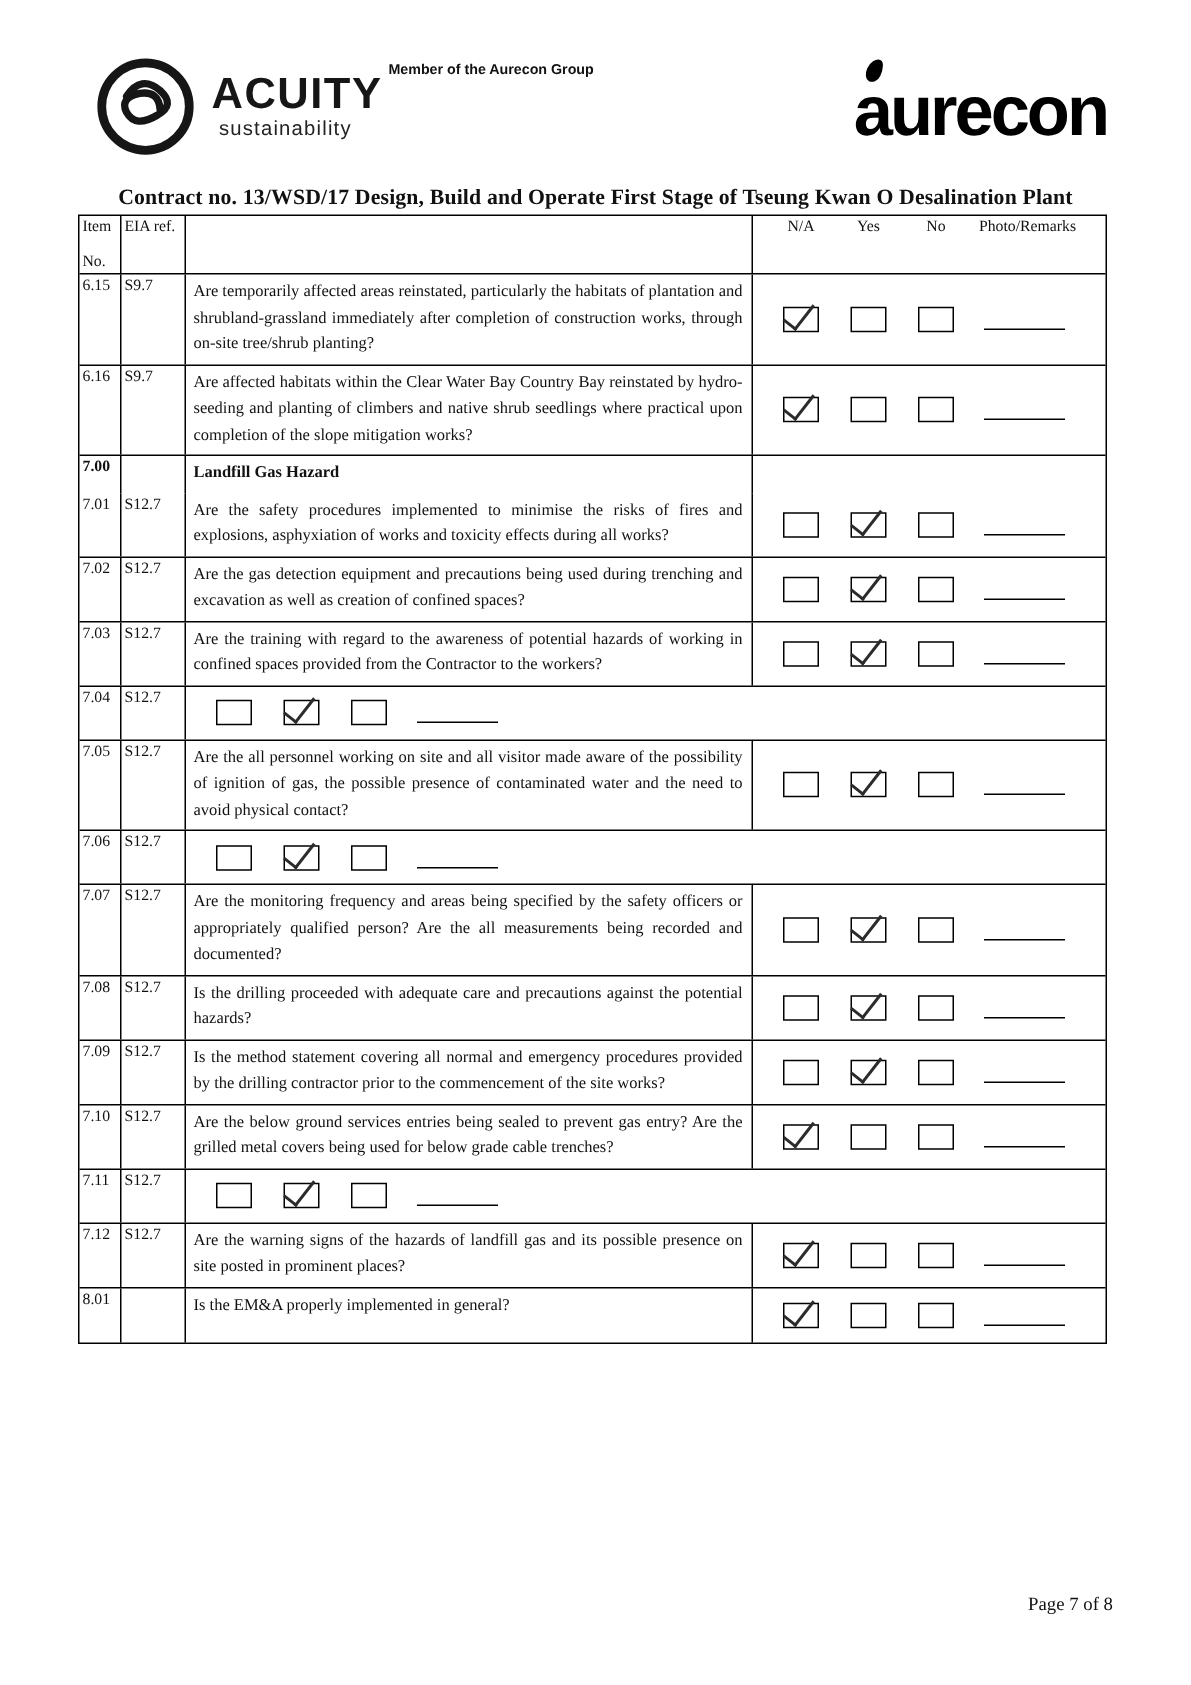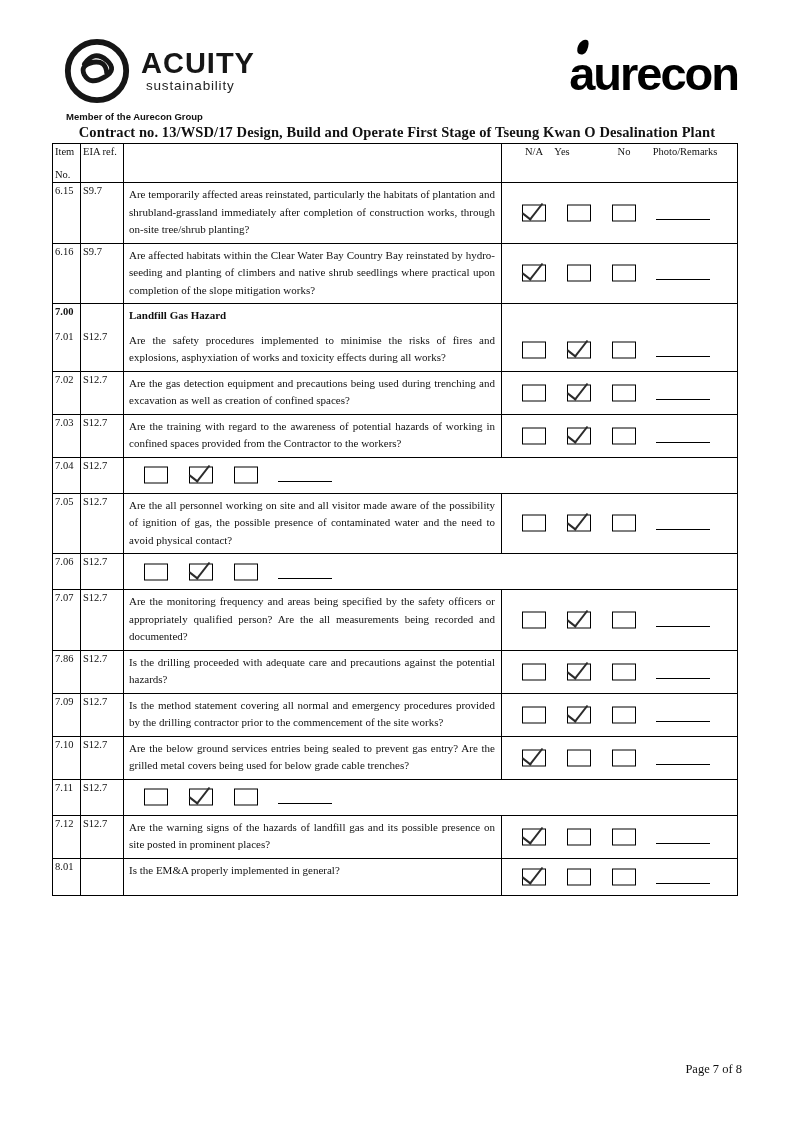--- a/index.html
+++ b/index.html
@@ -2,21 +2,21 @@
 <html><head>
 <meta charset="utf-8">
 <style>
   * { margin:0; padding:0; box-sizing:border-box; }
   html,body { background:#ffffff; }
   body { font-family:"Liberation Serif","DejaVu Serif",serif; color:#111; }
   .page { position:relative; width:794px; height:1123px; margin:0 auto; background:#fff; overflow:hidden; }
 
   
   .logos { display:flex; justify-content:space-between; align-items:flex-start; padding:36px 56px 0 62px; height:122px; }
-  .acuity { display:flex; flex-direction:column; }
+  .acuity { display:flex; }
   .acuity-top { display:flex; align-items:center; gap:9px; }
   .emblem { flex:0 0 auto; }
   .acuity-name { font-family:"Liberation Sans","DejaVu Sans",sans-serif; font-weight:bold; font-size:29px; line-height:1.0; letter-spacing:1px; color:#161616; }
   .acuity-sub { font-family:"Liberation Sans","DejaVu Sans",sans-serif; font-size:13.5px; letter-spacing:0.8px; color:#222; margin:0 0 0 5px; }
   .acuity-member { font-family:"Liberation Sans","DejaVu Sans",sans-serif; font-weight:bold; font-size:9.5px; color:#111; margin:5px 0 0 4px; }
   .aurecon { position:relative; margin-top:14px; font-family:"Liberation Sans","DejaVu Sans",sans-serif; font-weight:bold; font-size:47px; line-height:1; letter-spacing:-2px; color:#000;text-align:right; }
   .aurecon-mark { position:absolute; left:9px; top:-11px; width:10px; height:16px; background:#000; border-radius:60% 40% 55% 45% / 55% 60% 40% 45%; transform:rotate(24deg); }
 
   
   .title { text-align:center; font-weight:bold; font-size:14.5px; margin:2px 40px 2px 40px; letter-spacing:0.1px; }
@@ -34,21 +34,21 @@
   .bold { font-weight:bold; }
 
   .trow.q { min-height:36px; }
   .trow.s { min-height:18px; }
 
   
   .trow.head { min-height:39px; font-size:10.5px; }
   .trow.head .c-item { display:flex; flex-direction:column; justify-content:space-between; }
   .h-label { position:absolute; top:2px; font-size:10.5px; text-align:center;font-family:Liberation Serif, serif; }
   .h-na { left:12px; width:40px; }
-  .h-yes { left:40px; width:40px; }
+  .h-yes { left:57px; width:40px; }
   .h-no { left:102px; width:40px; }
   .h-remarks { left:133px; width:100px; }
 
   
   .box { position:absolute; top:50%; transform:translateY(-50%); width:24px; height:17px; border:1.6px solid #000; background:#fff; cursor:pointer; }
   .b-na { left:20px; } .b-yes { left:65px; } .b-no { left:110px; }
   .box.checked::after { content:""; position:absolute; left:4px; top:-7px; width:9px; height:19px; border-right:2px solid #2b2b2b; border-bottom:2.6px solid #2b2b2b; transform:rotate(38deg); }
   .rline { position:absolute; left:154px; top:50%; margin-top:6px; width:54px; height:0; border-bottom:1.6px solid #000; }
 
   
@@ -205,21 +205,21 @@
       <div class="cell c-q">Are the monitoring frequency and areas being specified by the safety officers or appropriately qualified person? Are the all measurements being recorded and documented?</div>
       <div class="cell c-checks">
         <span class="box b-na"></span>
         <span class="box b-yes checked"></span>
         <span class="box b-no"></span>
         <span class="rline"></span>
       </div>
     </div>
 
     <div class="trow q">
-      <div class="cell c-item">7.86</div>
+      <div class="cell c-item">7.08</div>
       <div class="cell c-ref">S12.7</div>
       <div class="cell c-q">Is the drilling proceeded with adequate care and precautions against the potential hazards?</div>
       <div class="cell c-checks">
         <span class="box b-na"></span>
         <span class="box b-yes checked"></span>
         <span class="box b-no"></span>
         <span class="rline"></span>
       </div>
     </div>
 

